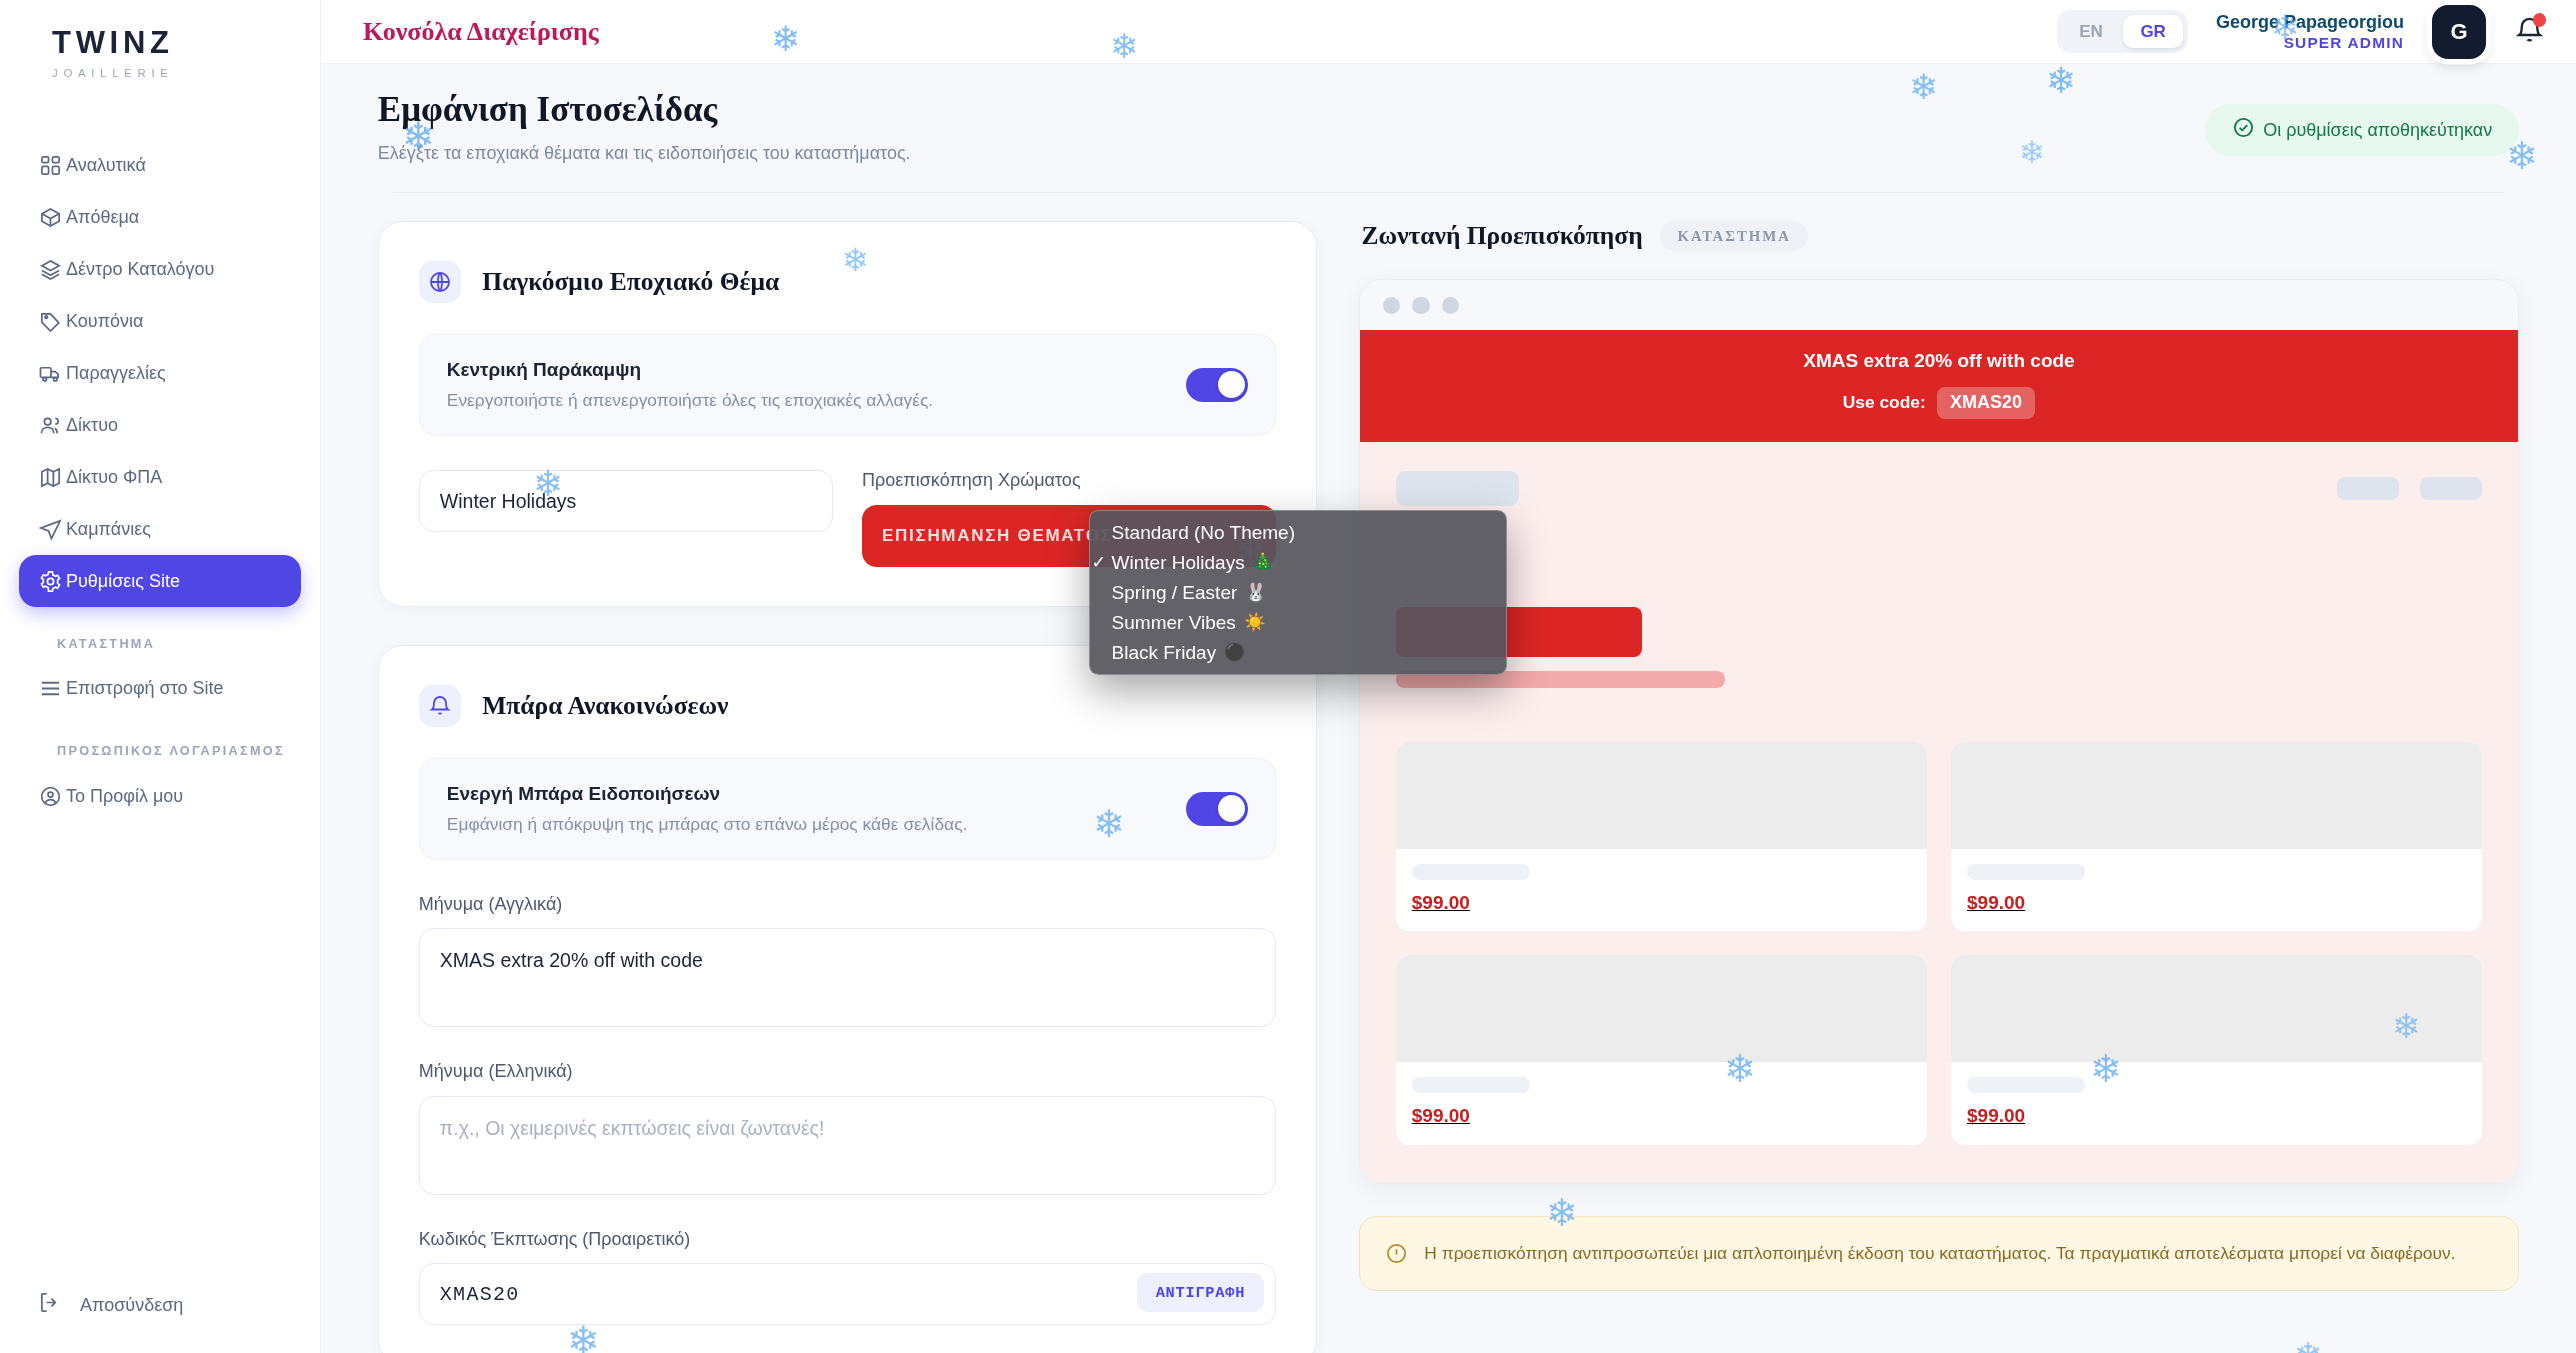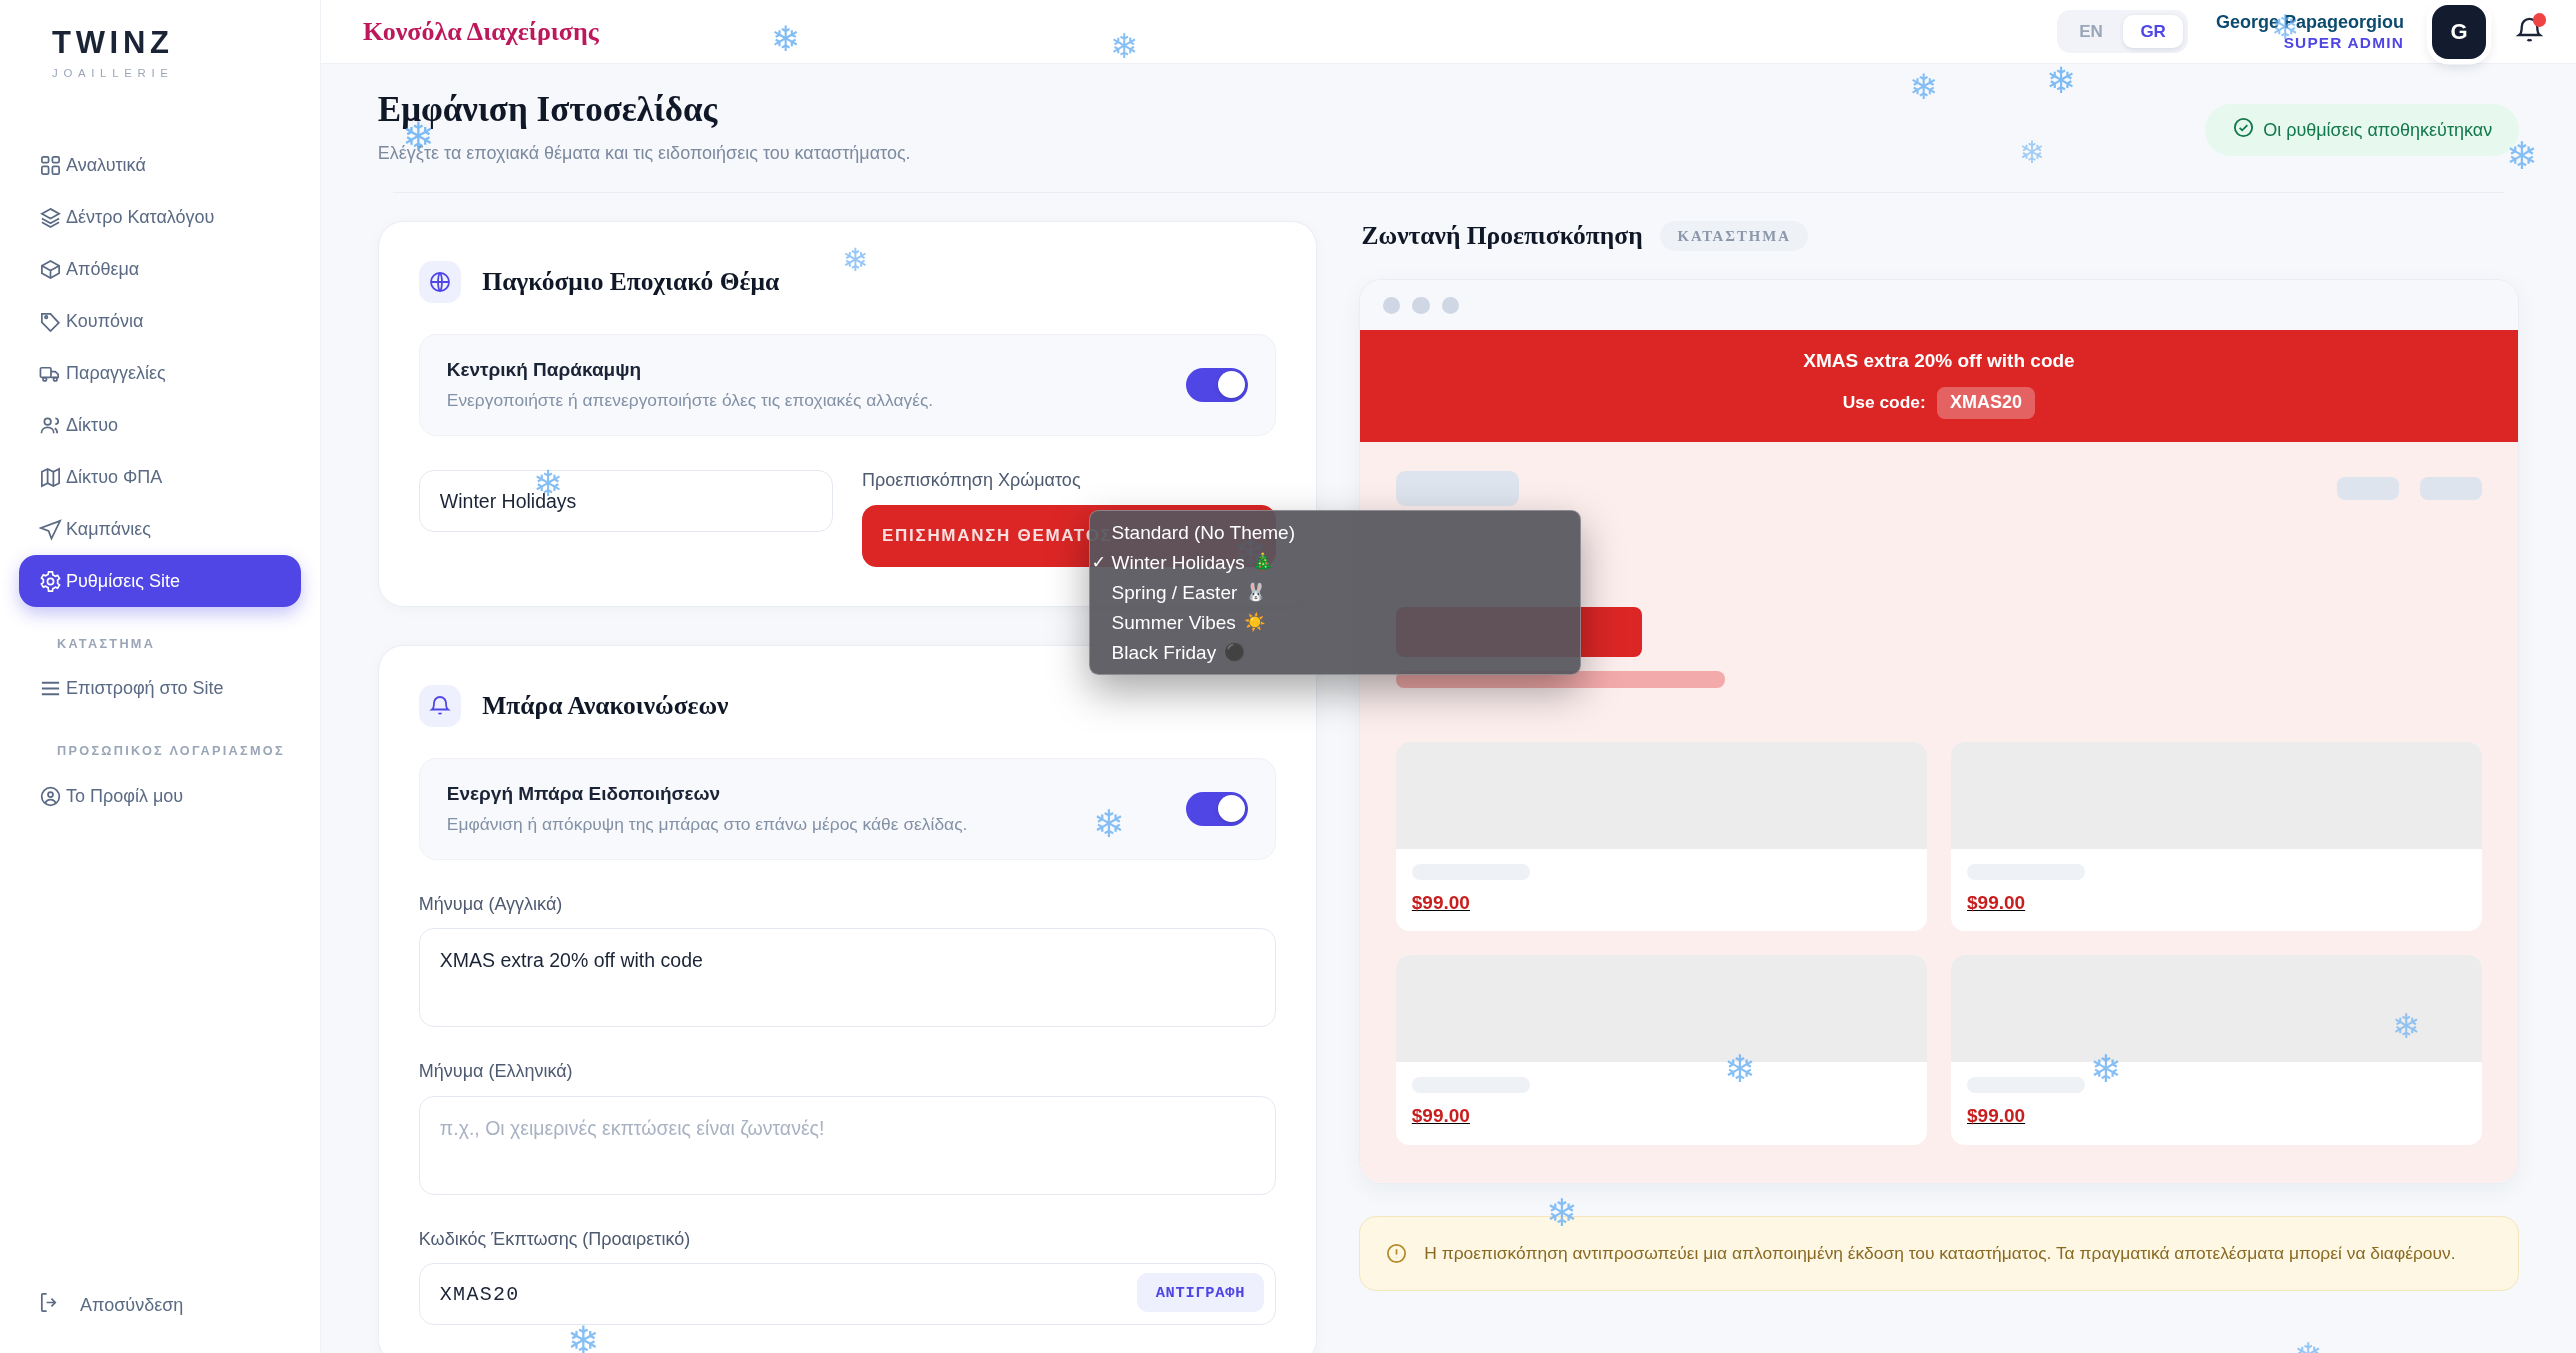--- a/index.html
+++ b/index.html
@@ -235,21 +235,21 @@
   .note {
     margin-top: 32px;
     background: #fdf7e3; border: 0.7px solid #f3e6bd; border-radius: 17.4px;
     padding: 23px 25.5px; display: flex; gap: 16px;
   }
   .note svg { width: 23px; height: 23px; flex: none; margin-top: 2.7px; }
   .note p { font-size: 17.4px; line-height: 1.5; color: #8a6a22; }
 
   
   .select-popup {
-    position: absolute; left: 768px; top: 510px; width: 492px;
+    position: absolute; left: 768px; top: 510px; width: 418px;
     background: rgba(86,86,92,.93);
     border: 0.7px solid rgba(255,255,255,.28);
     border-radius: 9.4px;
     padding: 6.7px 0;
     box-shadow: 0 16px 40px rgba(0,0,0,.35);
     z-index: 40;
   }
   .select-popup .opt {
     display: flex; align-items: center;
     height: 30px; padding-left: 19px;
@@ -280,35 +280,35 @@
               <rect x="14" y="3" width="7" height="6" rx="1.5"></rect>
               <rect x="3" y="13" width="7" height="8" rx="1.5"></rect>
               <rect x="14" y="13" width="7" height="8" rx="1.5"></rect>
             </svg>
           </span>
         <span>Αναλυτικά</span>
       </div>
       <div class="nav-item">
         <span class="ico">
             <svg viewBox="0 0 24 24" fill="none" stroke="currentColor" stroke-width="1.8">
+              <path d="M21 8l-9-5-9 5v8l9 5 9-5V8z"></path>
+              <path d="M3 8l9 5 9-5M12 13v8"></path>
+            </svg>
+          </span>
+        <span>Απόθεμα</span>
+      </div>
+      <div class="nav-item">
+        <span class="ico">
+            <svg viewBox="0 0 24 24" fill="none" stroke="currentColor" stroke-width="1.8">
               <path d="M12 3l9 5-9 5-9-5 9-5z"></path>
               <path d="M3 13l9 5 9-5"></path>
               <path d="M3 17l9 5 9-5"></path>
             </svg>
           </span>
         <span>Δέντρο Καταλόγου</span>
-      </div>
-      <div class="nav-item">
-        <span class="ico">
-            <svg viewBox="0 0 24 24" fill="none" stroke="currentColor" stroke-width="1.8">
-              <path d="M21 8l-9-5-9 5v8l9 5 9-5V8z"></path>
-              <path d="M3 8l9 5 9-5M12 13v8"></path>
-            </svg>
-          </span>
-        <span>Απόθεμα</span>
       </div>
       <div class="nav-item">
         <span class="ico">
             <svg viewBox="0 0 24 24" fill="none" stroke="currentColor" stroke-width="1.8">
               <path d="M20.6 13.4L12 22l-9-9V4h9l8.6 9.4z"></path>
               <circle cx="7.5" cy="7.5" r="1.3"></circle>
             </svg>
           </span>
         <span>Κουπόνια</span>
       </div>

